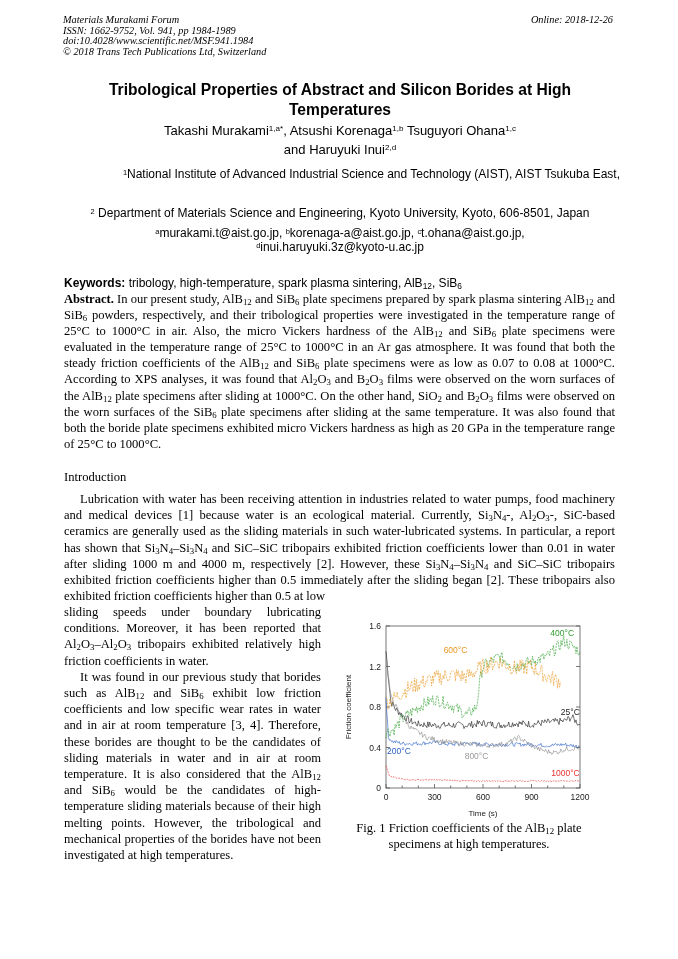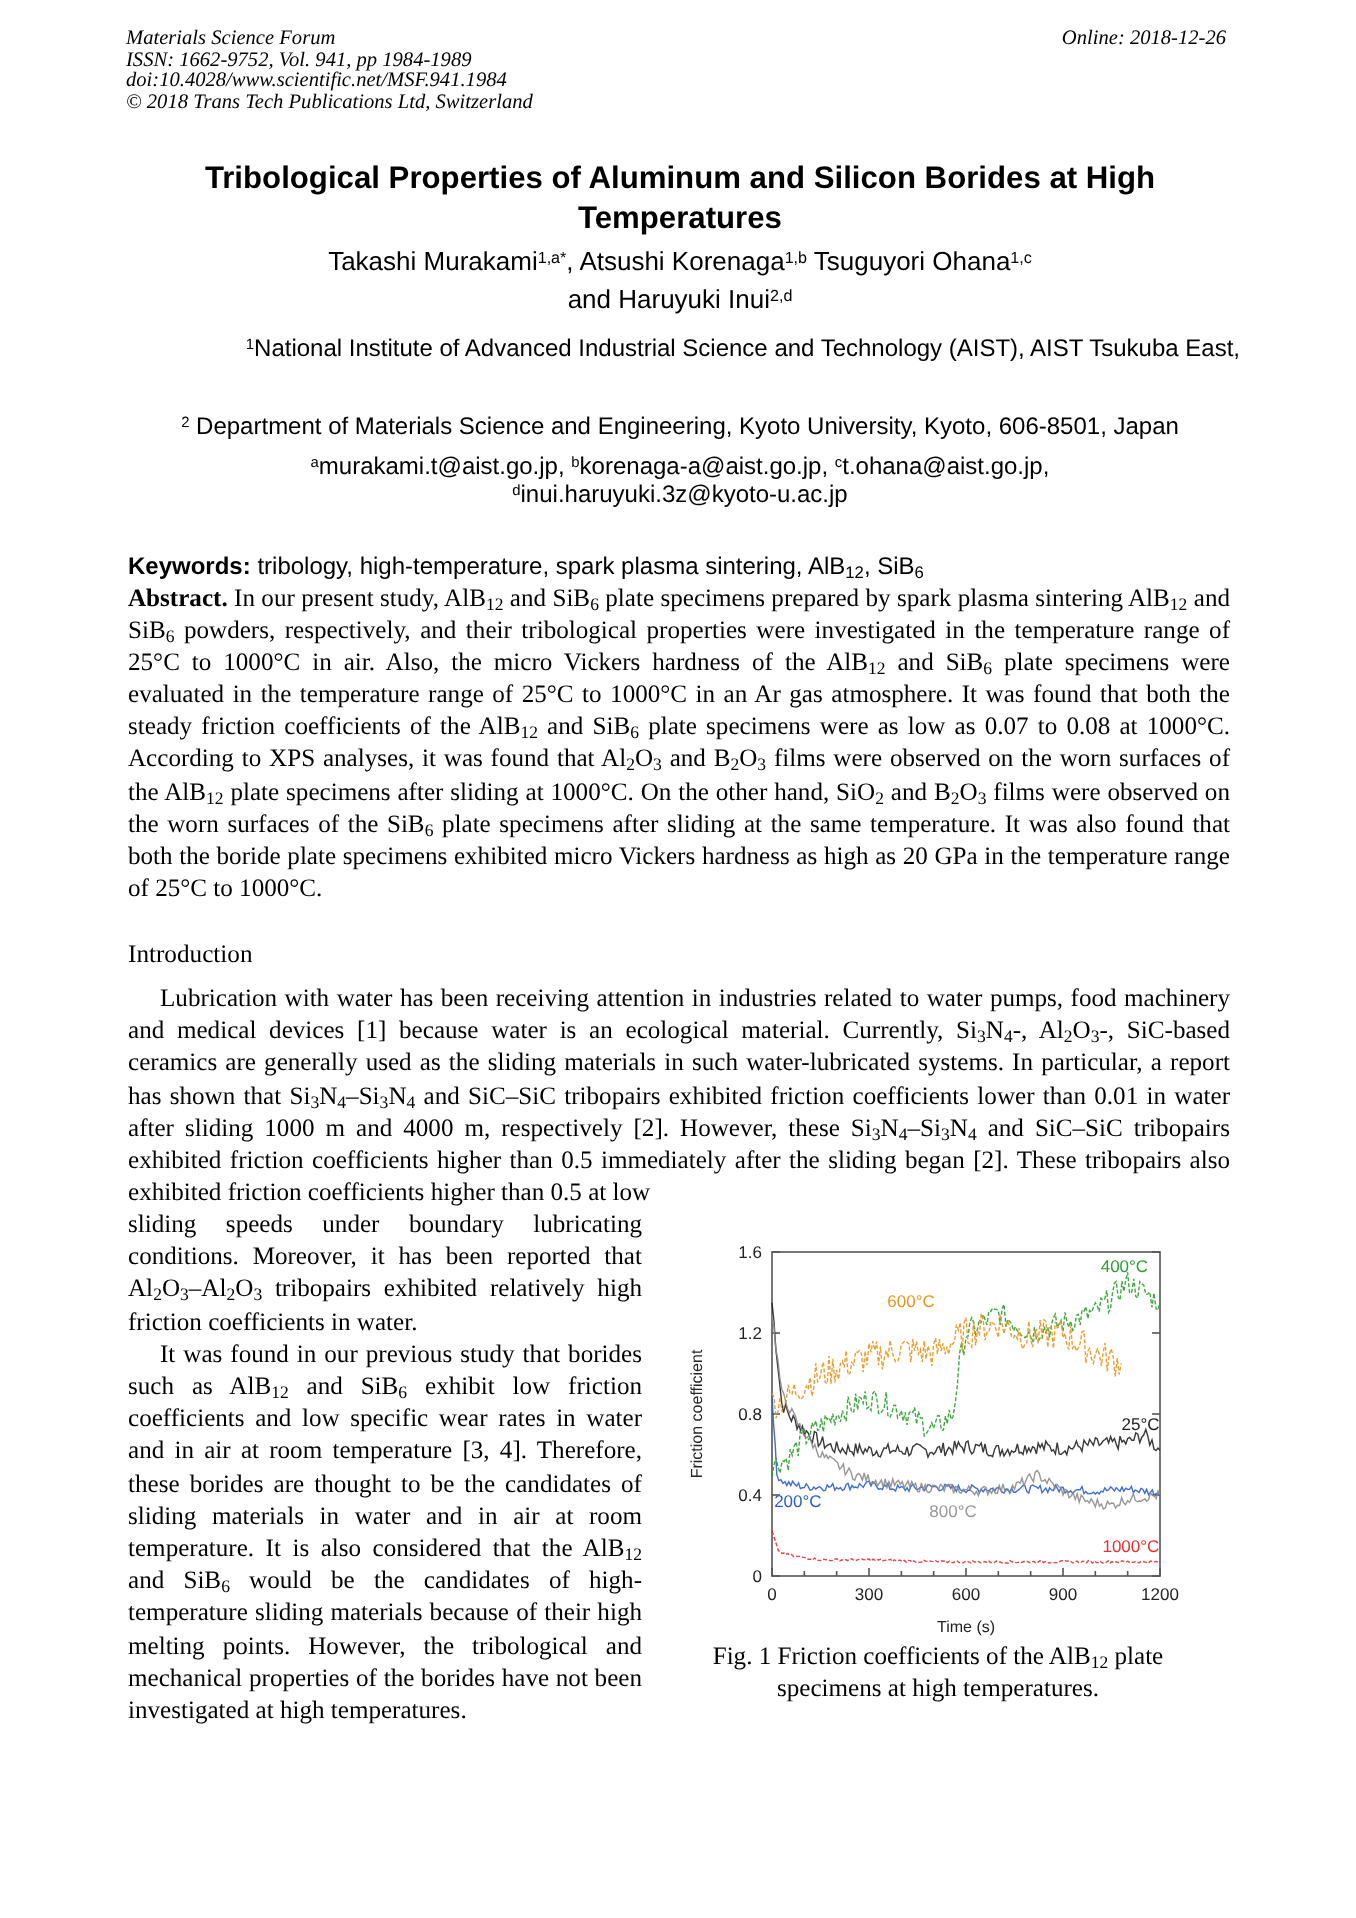--- a/index.html
+++ b/index.html
@@ -30,29 +30,29 @@
   .indent { text-indent: 16px; }
   p { margin: 0; }
 
   .figure { position: absolute; left: 338px; top: 614px; width: 262px; height: 250px; }
   .fig-caption { position: absolute; left: 338px; top: 820px; width: 262px; text-align: center; font-size: 12.55px; line-height: 16px; }
 </style>
 </head>
 <body>
 
 <div class="header-left serif">
-  <div>Materials Science Forum</div>
+  <div>Materials Murakami Forum</div>
   <div>ISSN: 1662-9752, Vol. 941, pp 1984-1989</div>
   <div>doi:10.4028/www.scientific.net/MSF.941.1984</div>
   <div>© 2018 Trans Tech Publications Ltd, Switzerland</div>
 </div>
 <div class="header-right serif">Online: 2018-12-26</div>
 
 <div class="title sans">
-  <div>Tribological Properties of Aluminum and Silicon Borides at High</div>
+  <div>Tribological Properties of Abstract and Silicon Borides at High</div>
   <div>Temperatures</div>
 </div>
 
 <div class="authors sans">
   <div>
     <span>Takashi Murakami</span><sup>1,a*</sup>, <span>Atsushi Korenaga</span><sup>1,b</sup> <span>Tsuguyori Ohana</span><sup>1,c</sup>
   </div>
   <div>
     and <span>Haruyuki Inui</span><sup>2,d</sup>
   </div>

